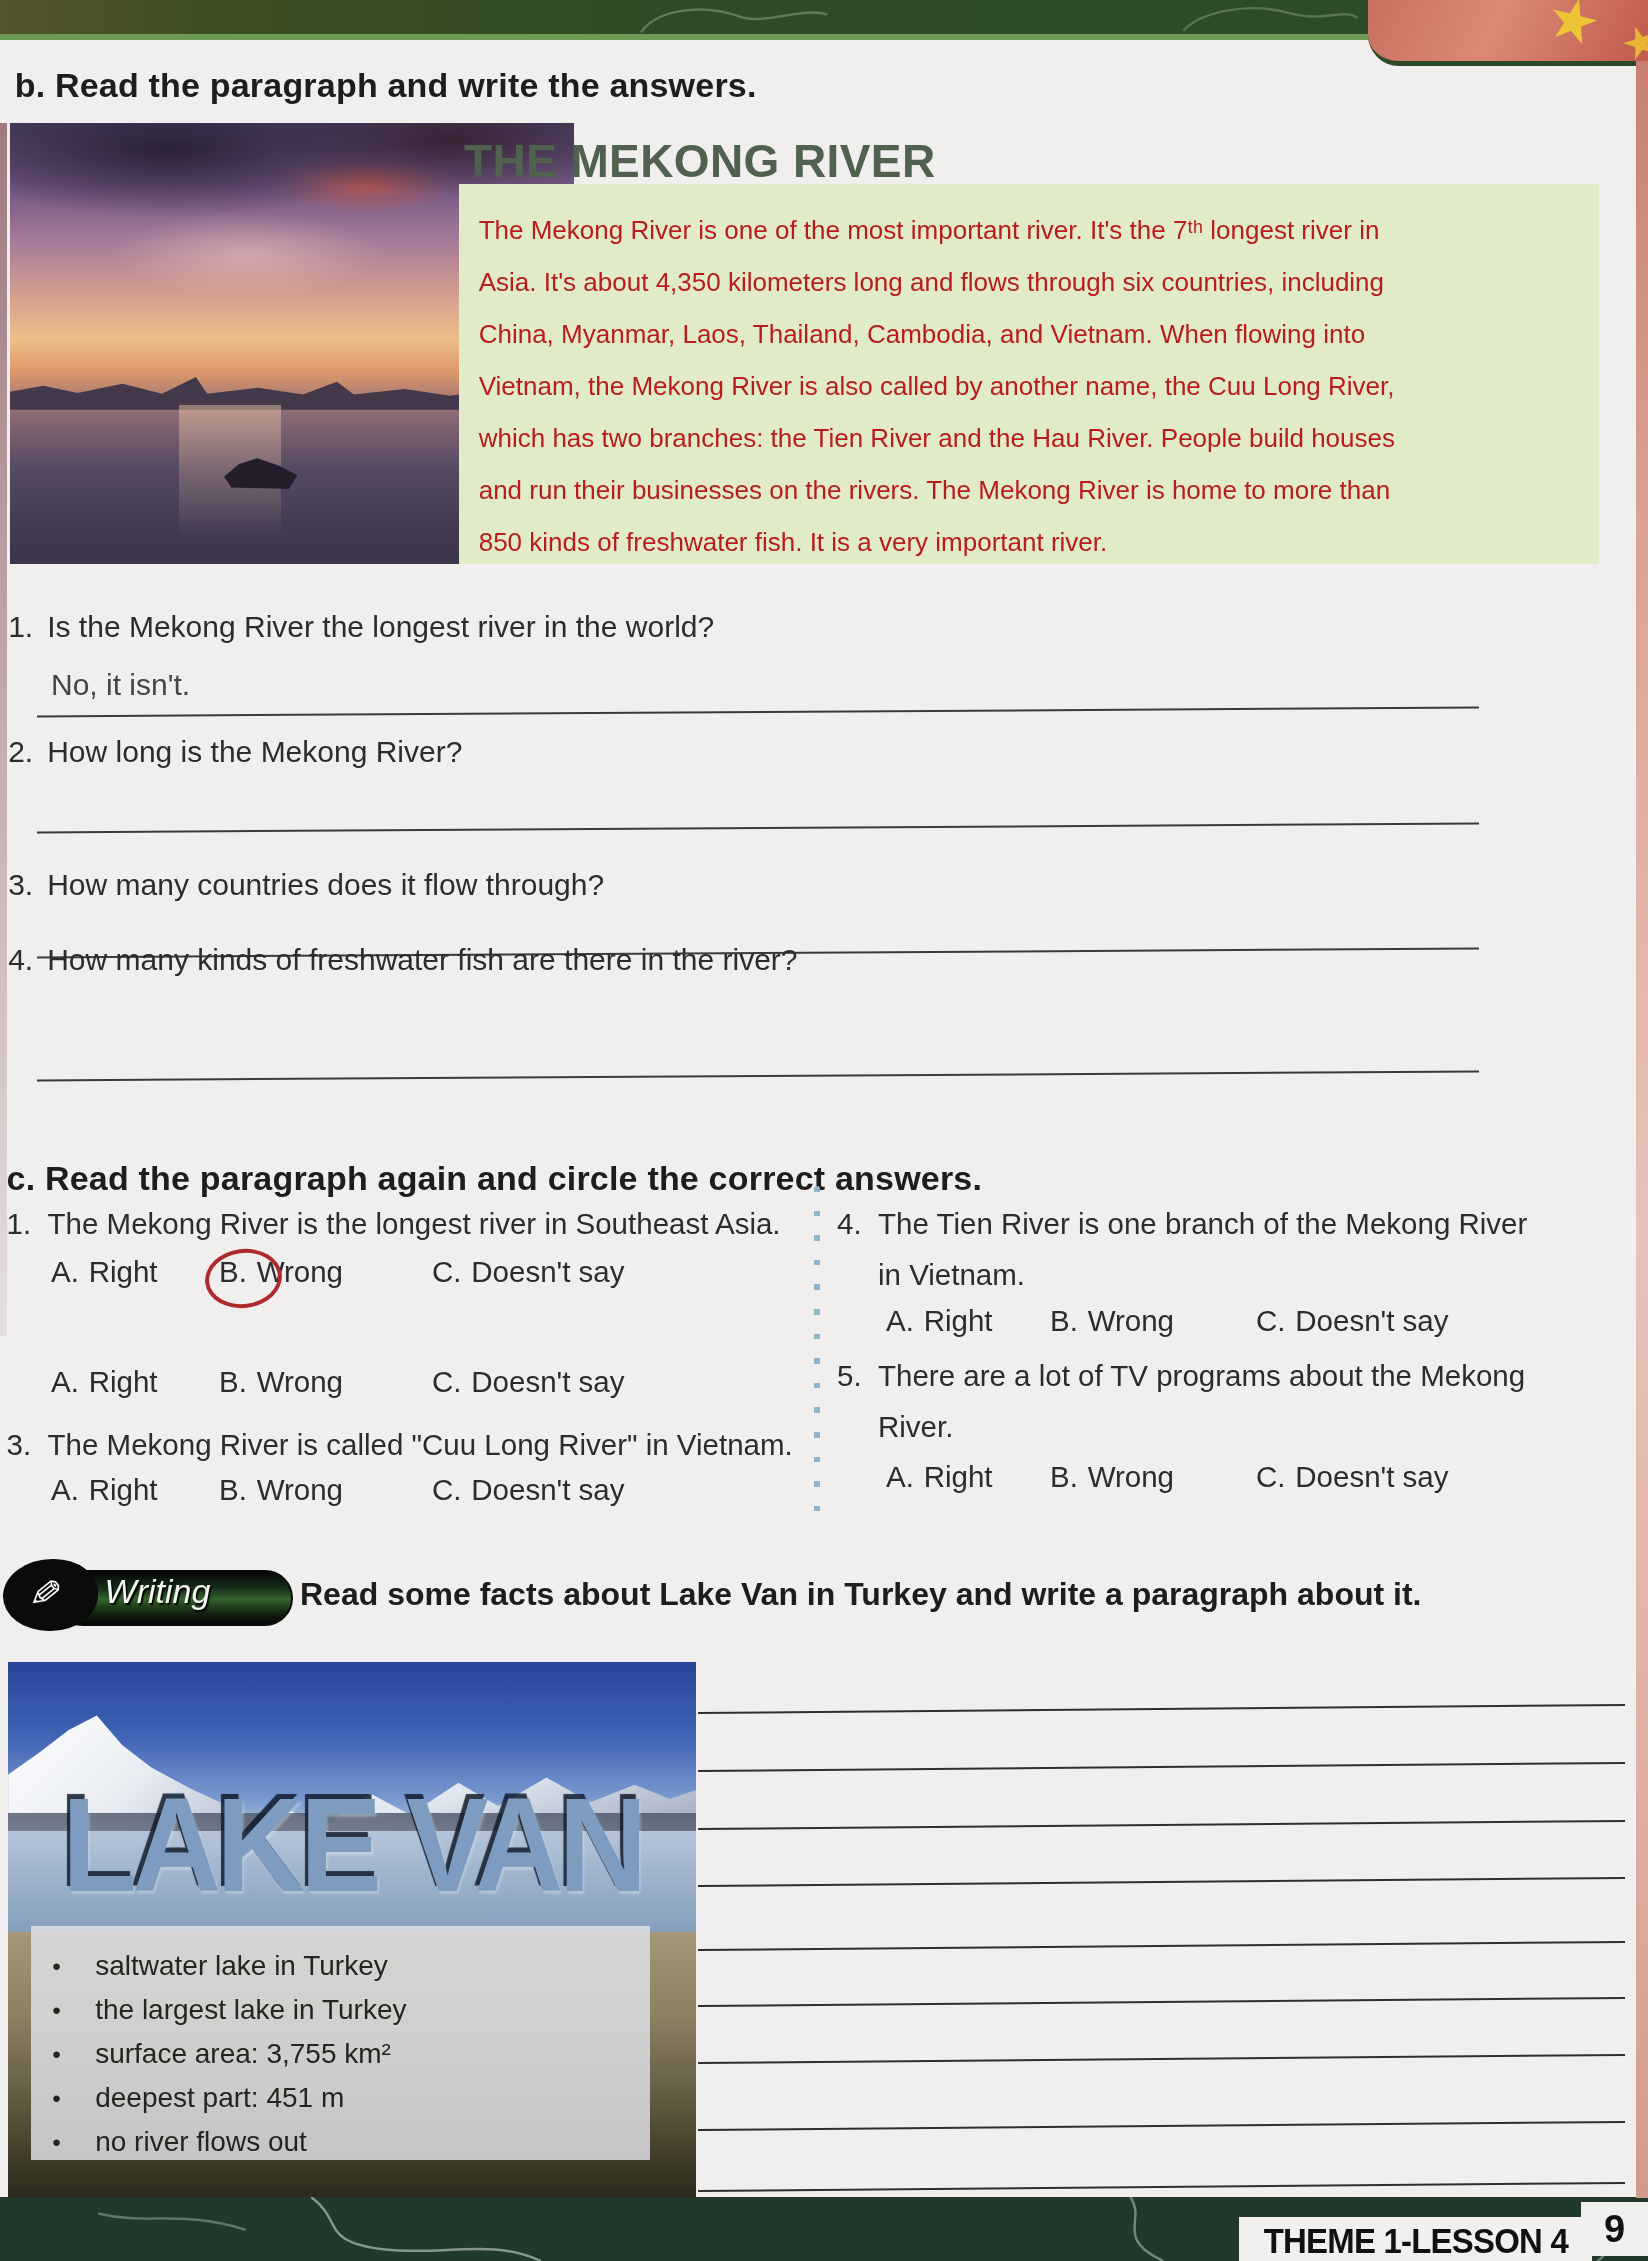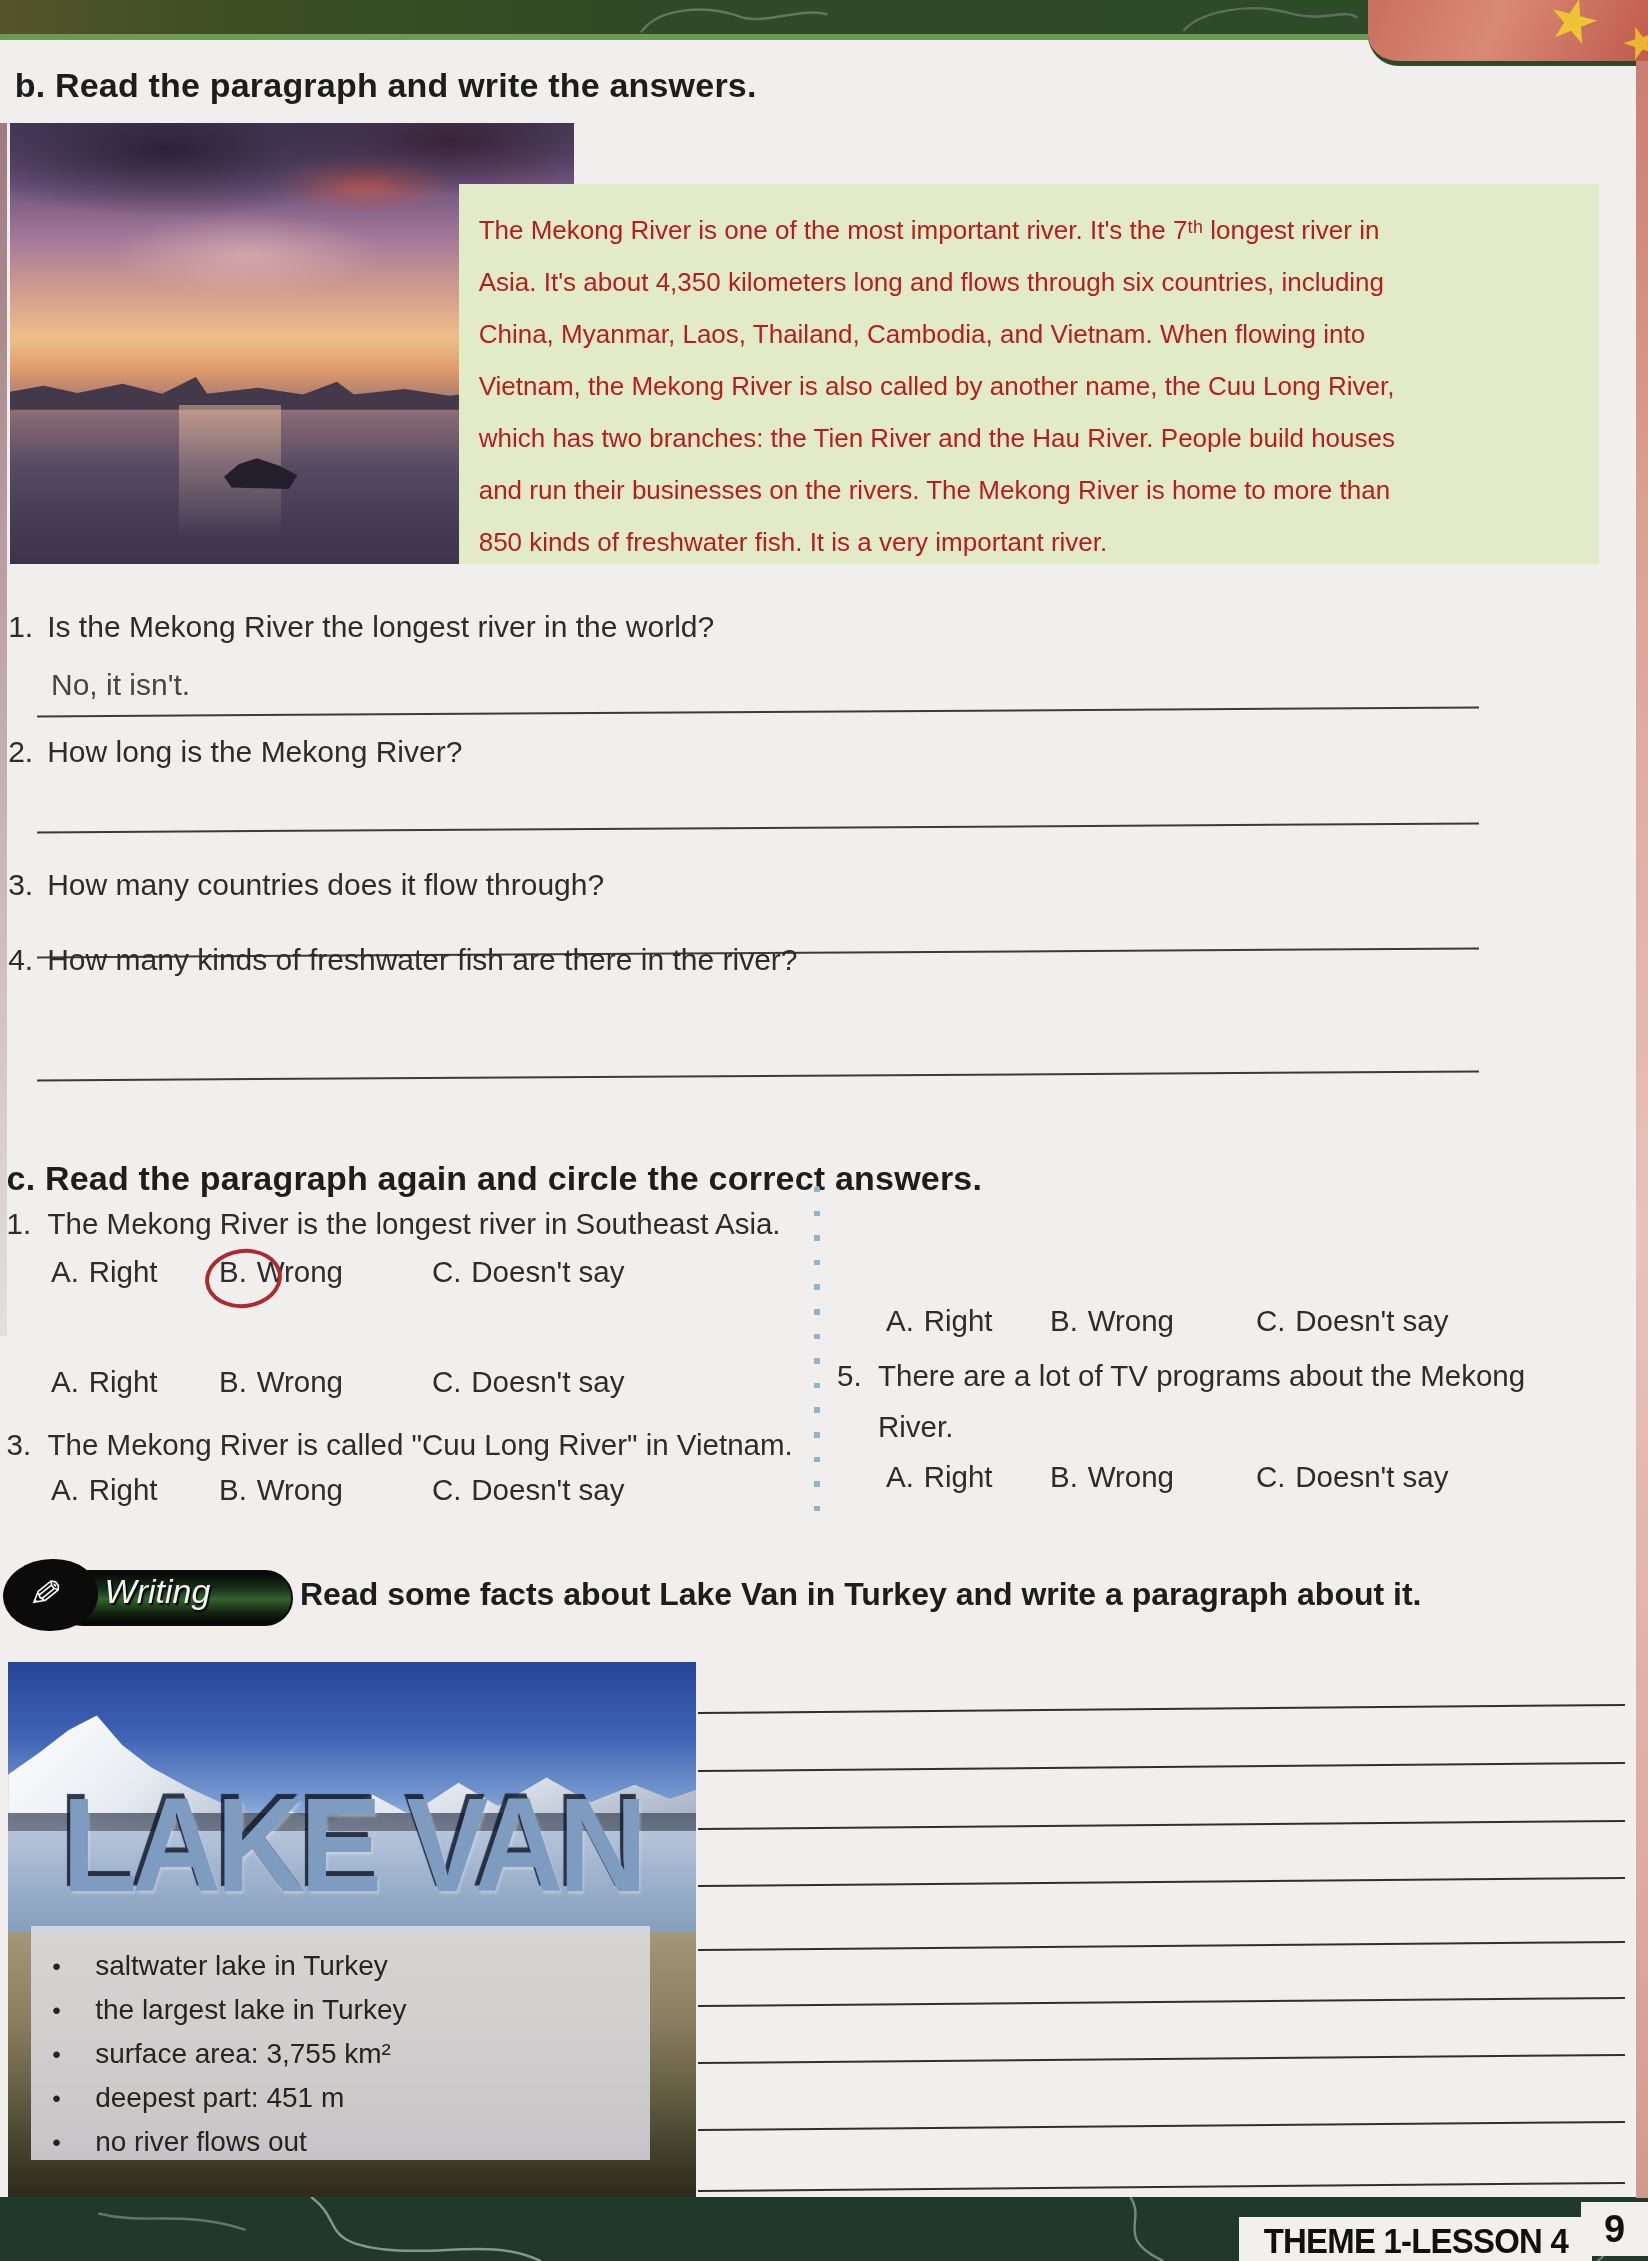--- a/index.html
+++ b/index.html
@@ -135,20 +135,21 @@
   <div class="left-edge"></div>
 
   <div id="heading-b" class="h-exercise">b. Read the paragraph and write the answers.</div>
 
   <div class="mekong-photo">
     <div class="skyline"></div>
     <div class="water-glow"></div>
     <div class="boat"></div>
   </div>
 
+  <div class="reading-title">THE MEKONG RIVER</div>
   <div class="reading-panel">
     <div class="para">
       <div class="para-line">The Mekong River is one of the most important river. It's the 7ᵗʰ longest river in</div>
       <div class="para-line">Asia. It's about 4,350 kilometers long and flows through six countries, including</div>
       <div class="para-line">China, Myanmar, Laos, Thailand, Cambodia, and Vietnam. When flowing into</div>
       <div class="para-line">Vietnam, the Mekong River is also called by another name, the Cuu Long River,</div>
       <div class="para-line">which has two branches: the Tien River and the Hau River. People build houses</div>
       <div class="para-line">and run their businesses on the rivers. The Mekong River is home to more than</div>
       <div class="para-line">850 kinds of freshwater fish. It is a very important river.</div>
     </div>
@@ -190,20 +191,24 @@
     <span class="opt opt-a"><span class="okey">A.</span><span class="olabel">Right</span></span><span class="opt opt-b"><span class="okey">B.</span><span class="olabel">Wrong</span></span><span class="opt"><span class="okey">C.</span><span class="olabel">Doesn't say</span></span>
   </div>
 
   <div class="mcq-text" style="left:6.6px;top:1419px;width:803px;">
     <span class="mcq-num">3.</span><span>The Mekong River is called "Cuu Long River" in Vietnam.</span>
   </div>
   <div class="opt-row" style="left:51px;top:1473px;">
     <span class="opt opt-a"><span class="okey">A.</span><span class="olabel">Right</span></span><span class="opt opt-b"><span class="okey">B.</span><span class="olabel">Wrong</span></span><span class="opt"><span class="okey">C.</span><span class="olabel">Doesn't say</span></span>
   </div>
 
+  <div class="mcq-text" style="left:837px;top:1198px;width:803px;">
+    <div><span class="mcq-num">4.</span><span>The Tien River is one branch of the Mekong River</span></div>
+    <div style="padding-left:41px;">in Vietnam.</div>
+  </div>
   <div class="opt-row right" style="left:886px;top:1304px;">
     <span class="opt opt-a"><span class="okey">A.</span><span class="olabel">Right</span></span><span class="opt opt-b"><span class="okey">B.</span><span class="olabel">Wrong</span></span><span class="opt"><span class="okey">C.</span><span class="olabel">Doesn't say</span></span>
   </div>
 
   <div class="mcq-text" style="left:837px;top:1350px;width:803px;">
     <div><span class="mcq-num">5.</span><span>There are a lot of TV programs about the Mekong</span></div>
     <div style="padding-left:41px;">River.</div>
   </div>
   <div class="opt-row right" style="left:886px;top:1460px;">
     <span class="opt opt-a"><span class="okey">A.</span><span class="olabel">Right</span></span><span class="opt opt-b"><span class="okey">B.</span><span class="olabel">Wrong</span></span><span class="opt"><span class="okey">C.</span><span class="olabel">Doesn't say</span></span>

